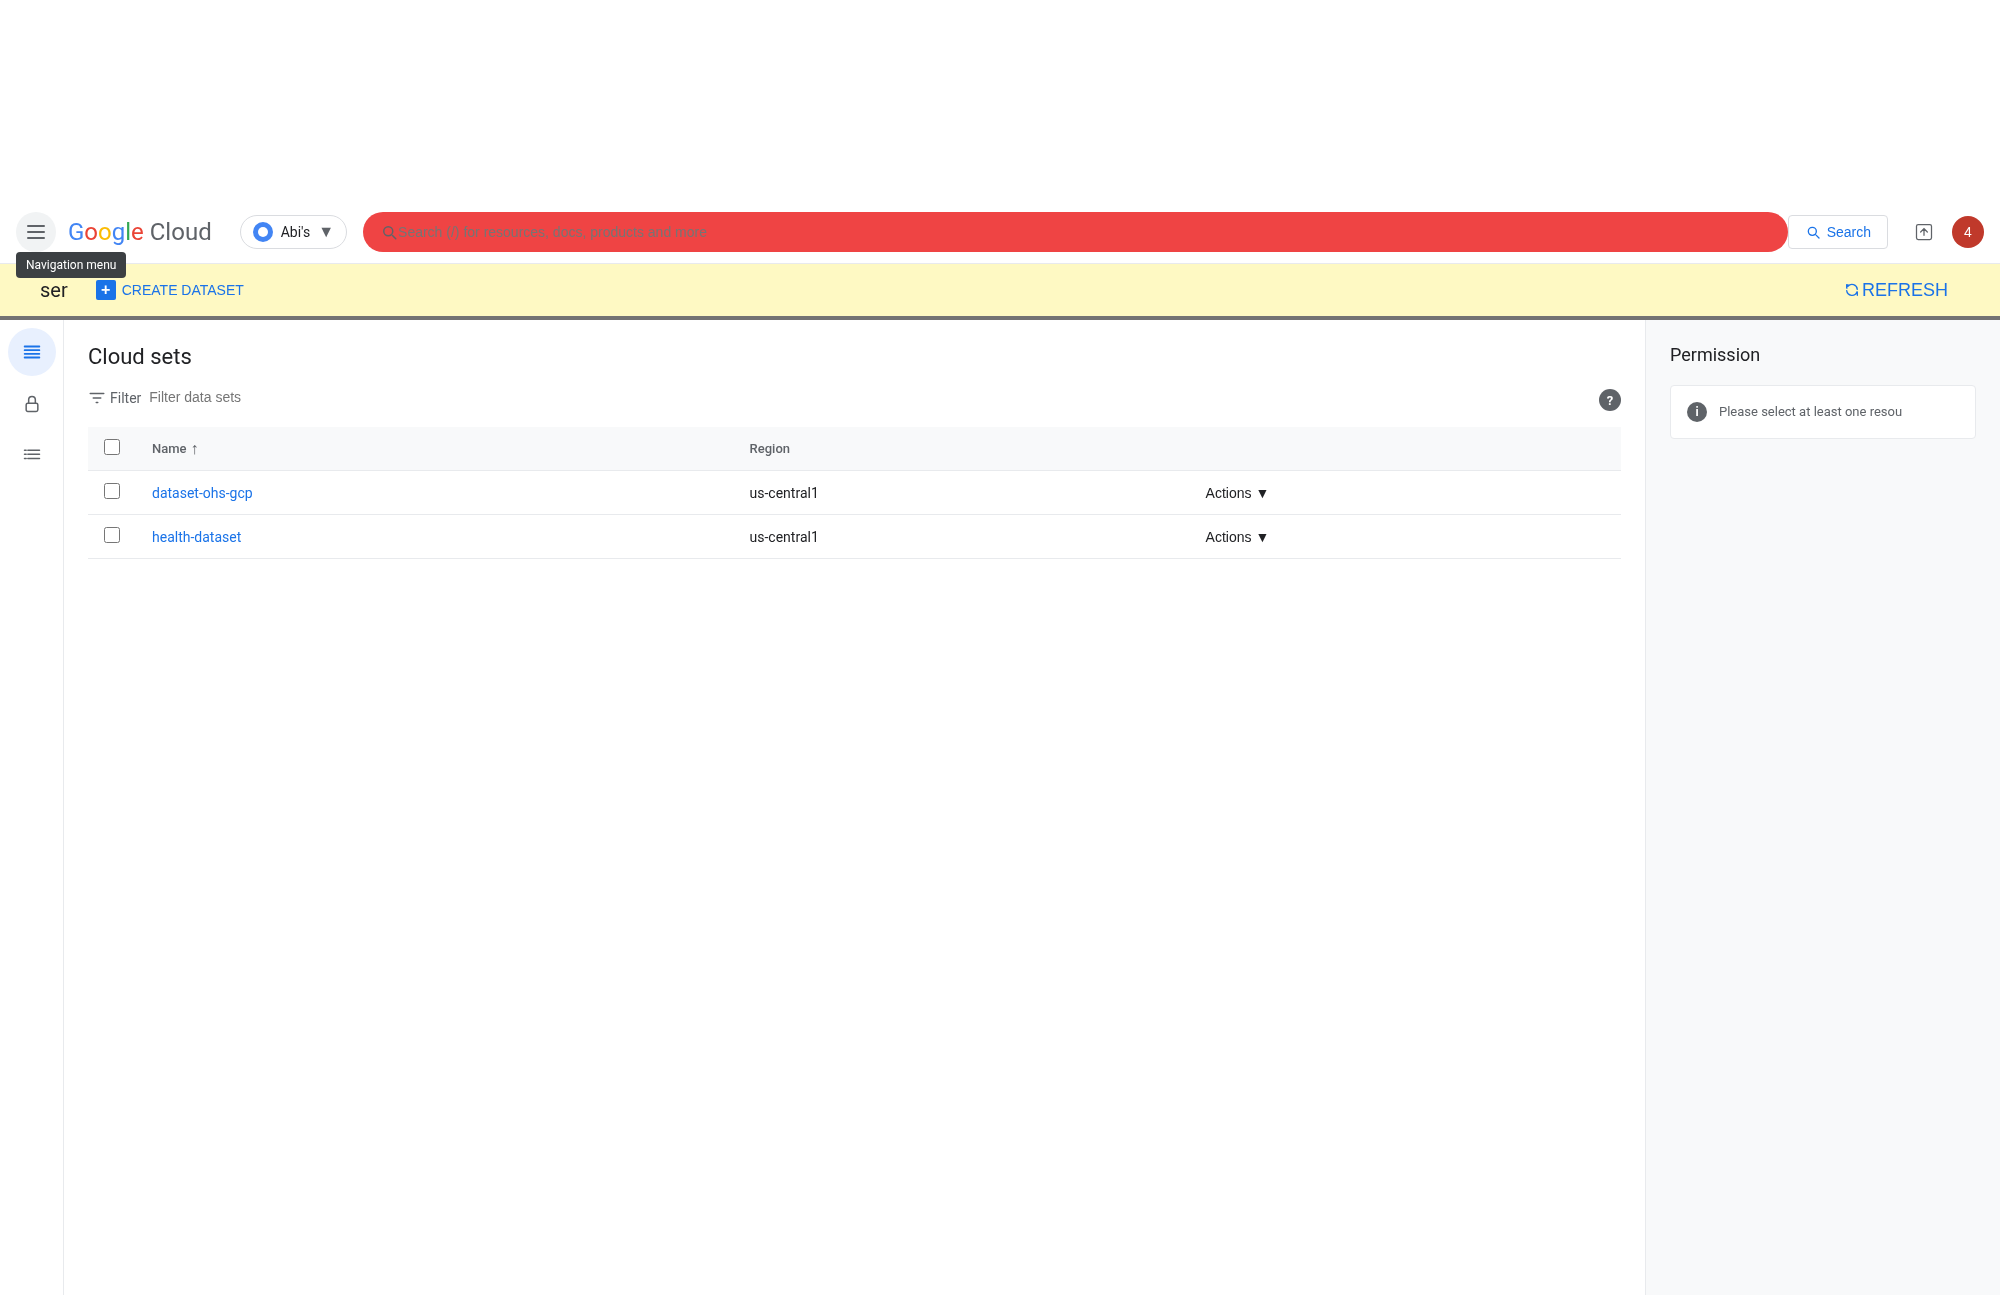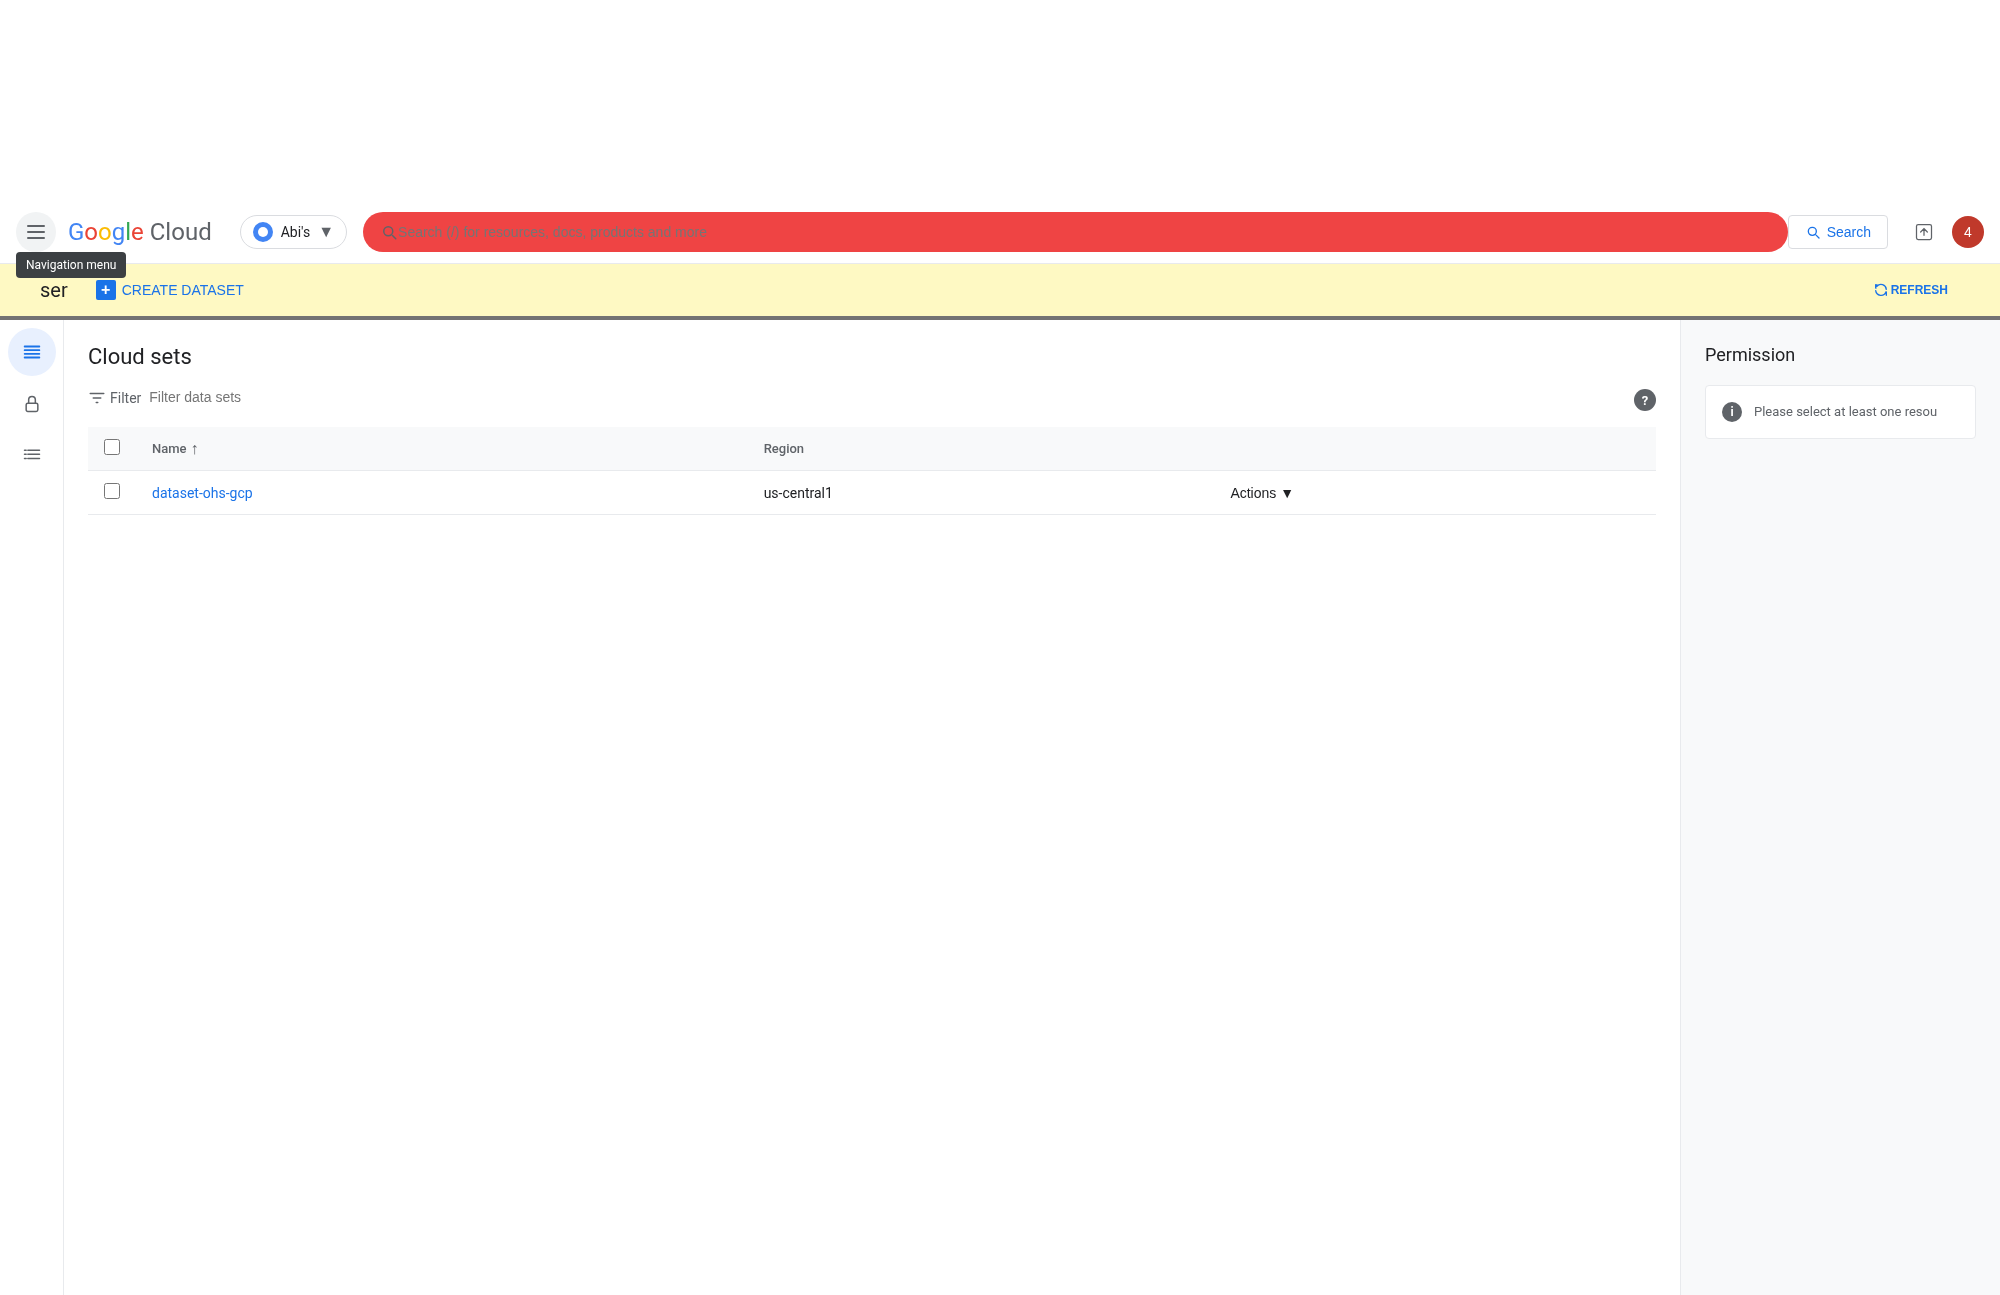--- a/index.html
+++ b/index.html
@@ -252,22 +252,22 @@
     }
 
     .refresh-btn {
       display: flex;
       align-items: center;
       gap: 2px;
       color: #1a73e8;
       background: none;
       border: none;
       cursor: pointer;
-      font-size: 12px;
-      font-weight: 700;
+      font-size: 18px;
+      font-weight: 400;
       padding: 8px 12px;
       margin-left: auto;
     }
 
     
     .main-layout {
       display: flex;
       height: calc(100vh - 200px - 64px - 56px);
       min-height: 600px;
     }
@@ -406,21 +406,21 @@
       background: none;
       border: none;
       cursor: pointer;
       font-size: 14px;
       color: #202124;
       font-weight: 500;
     }
 
     
     .permission-panel {
-      width: 320px;
+      width: 355px;
       background: #f8f9fa;
       border-left: 1px solid #e8eaed;
       padding: 24px;
     }
 
     .permission-title {
       font-size: 18px;
       font-weight: 400;
       color: #202124;
       margin-bottom: 20px;
@@ -606,20 +606,35 @@
             <a class="name-link">dataset-ohs-gcp</a>
           </td>
           <td>us-central1</td>
           <td>
             <button class="actions-btn">
               <span>Actions</span>
               <span>▼</span>
             </button>
           </td>
         </tr>
+        <tr>
+          <td class="checkbox-cell">
+            <input type="checkbox" style="">
+          </td>
+          <td>
+            <a class="name-link">health-dataset</a>
+          </td>
+          <td>us-central1</td>
+          <td>
+            <button class="actions-btn">
+              <span>Actions</span>
+              <span>▼</span>
+            </button>
+          </td>
+        </tr>
       </tbody>
     </table>
   </main>
 
   <aside class="permission-panel">
     <h2 class="permission-title">Permission</h2>
     <div class="info-box">
       <div class="info-icon">i</div>
       <span class="info-text">Please select at least one resou</span>
     </div>

